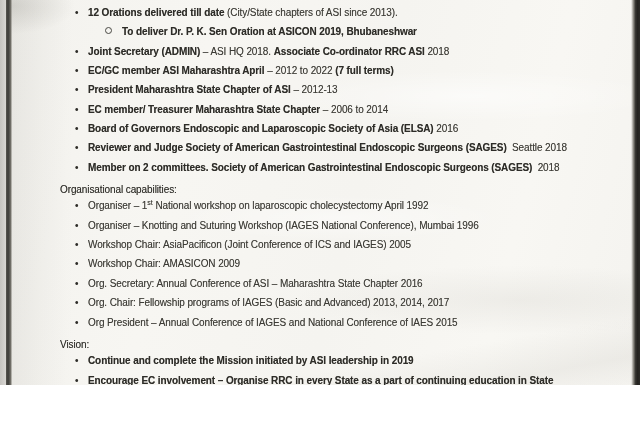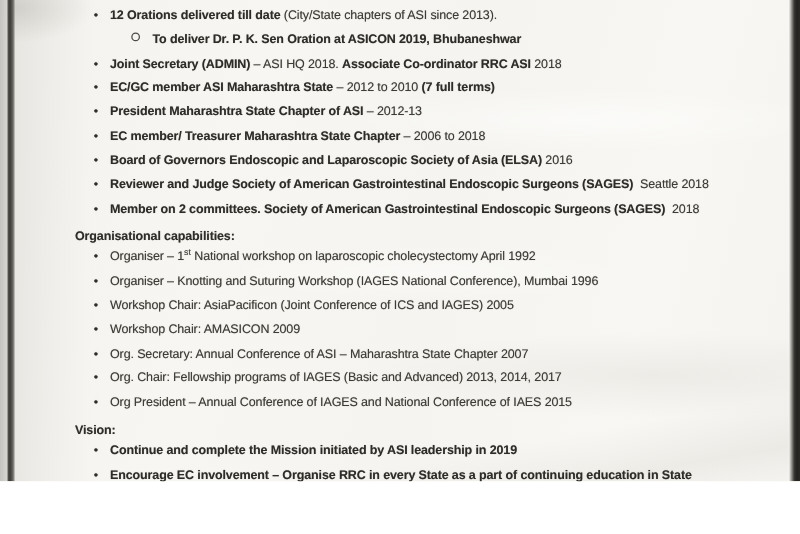--- a/index.html
+++ b/index.html
@@ -74,21 +74,21 @@
     text-shadow: 0 0 0.6px rgba(80,78,70,0.55);
   }
   .row {
     height: 19.35px;
     line-height: 13px;
     white-space: nowrap;
   }
   .row.heading {
     padding-top: 3px;
     height: 16.35px;
-    font-weight: 700;
+    font-weight: 400;
     color: #2e2d29;
   }
   .bullet-disc {
     display: inline-block;
     width: 13px;
     margin-left: 15px;
     color: #2e2d29;
     font-size: 10px;
   }
   .bullet-circle {
@@ -114,31 +114,31 @@
 
 <div class="scan">
   <div class="edge-left-outer"></div>
   <div class="edge-left-line"></div>
   <div class="edge-right-line"></div>
   <div class="pencil-mark"></div>
   <div class="content">
       <div class="row item lvl1"><span class="bullet-disc">•</span><span class="txt"><span class="b">12 Orations delivered till date </span><span>(City/State chapters of ASI since 2013).</span></span></div>
       <div class="row item lvl2"><span class="bullet-circle"></span><span class="txt"><span class="b">To deliver Dr. P. K. Sen Oration at ASICON 2019, Bhubaneshwar</span></span></div>
       <div class="row item lvl1"><span class="bullet-disc">•</span><span class="txt"><span class="b">Joint Secretary (ADMIN)</span><span> – ASI HQ 2018. </span><span class="b">Associate Co-ordinator RRC ASI</span><span> 2018</span></span></div>
-      <div class="row item lvl1"><span class="bullet-disc">•</span><span class="txt"><span class="b">EC/GC member ASI Maharashtra State</span><span> – 2012 to 2010 </span><span class="b">(7 full terms)</span></span></div>
+      <div class="row item lvl1"><span class="bullet-disc">•</span><span class="txt"><span class="b">EC/GC member ASI Maharashtra April</span><span> – 2012 to 2022 </span><span class="b">(7 full terms)</span></span></div>
       <div class="row item lvl1"><span class="bullet-disc">•</span><span class="txt"><span class="b">President Maharashtra State Chapter of ASI</span><span> – 2012-13</span></span></div>
-      <div class="row item lvl1"><span class="bullet-disc">•</span><span class="txt"><span class="b">EC member/ Treasurer Maharashtra State Chapter</span><span> – 2006 to 2018</span></span></div>
+      <div class="row item lvl1"><span class="bullet-disc">•</span><span class="txt"><span class="b">EC member/ Treasurer Maharashtra State Chapter</span><span> – 2006 to 2014</span></span></div>
       <div class="row item lvl1"><span class="bullet-disc">•</span><span class="txt"><span class="b">Board of Governors Endoscopic and Laparoscopic Society of Asia (ELSA)</span><span> 2016</span></span></div>
       <div class="row item lvl1"><span class="bullet-disc">•</span><span class="txt"><span class="b">Reviewer and Judge Society of American Gastrointestinal Endoscopic Surgeons (SAGES)</span><span> &nbsp;Seattle 2018</span></span></div>
       <div class="row item lvl1"><span class="bullet-disc">•</span><span class="txt"><span class="b">Member on 2 committees. Society of American Gastrointestinal Endoscopic Surgeons (SAGES)</span><span> &nbsp;2018</span></span></div>
       <div class="row heading">Organisational capabilities:</div>
       <div class="row item lvl1"><span class="bullet-disc">•</span><span class="txt"><span>Organiser – 1</span><sup>st</sup><span> National workshop on laparoscopic cholecystectomy April 1992</span></span></div>
       <div class="row item lvl1"><span class="bullet-disc">•</span><span class="txt"><span>Organiser – Knotting and Suturing Workshop (IAGES National Conference), Mumbai 1996</span></span></div>
       <div class="row item lvl1"><span class="bullet-disc">•</span><span class="txt"><span>Workshop Chair: AsiaPacificon (Joint Conference of ICS and IAGES) 2005</span></span></div>
       <div class="row item lvl1"><span class="bullet-disc">•</span><span class="txt"><span>Workshop Chair: AMASICON 2009</span></span></div>
-      <div class="row item lvl1"><span class="bullet-disc">•</span><span class="txt"><span>Org. Secretary: Annual Conference of ASI – Maharashtra State Chapter 2007</span></span></div>
+      <div class="row item lvl1"><span class="bullet-disc">•</span><span class="txt"><span>Org. Secretary: Annual Conference of ASI – Maharashtra State Chapter 2016</span></span></div>
       <div class="row item lvl1"><span class="bullet-disc">•</span><span class="txt"><span>Org. Chair: Fellowship programs of IAGES (Basic and Advanced) 2013, 2014, 2017</span></span></div>
       <div class="row item lvl1"><span class="bullet-disc">•</span><span class="txt"><span>Org President – Annual Conference of IAGES and National Conference of IAES 2015</span></span></div>
       <div class="row heading">Vision:</div>
       <div class="row item lvl1"><span class="bullet-disc">•</span><span class="txt"><span class="b">Continue and complete the Mission initiated by ASI leadership in 2019</span></span></div>
       <div class="row item lvl1"><span class="bullet-disc">•</span><span class="txt"><span class="b">Encourage EC involvement – Organise RRC in every State as a part of continuing education in State</span></span></div>
     </div>
 </div>
 
 </body></html>

